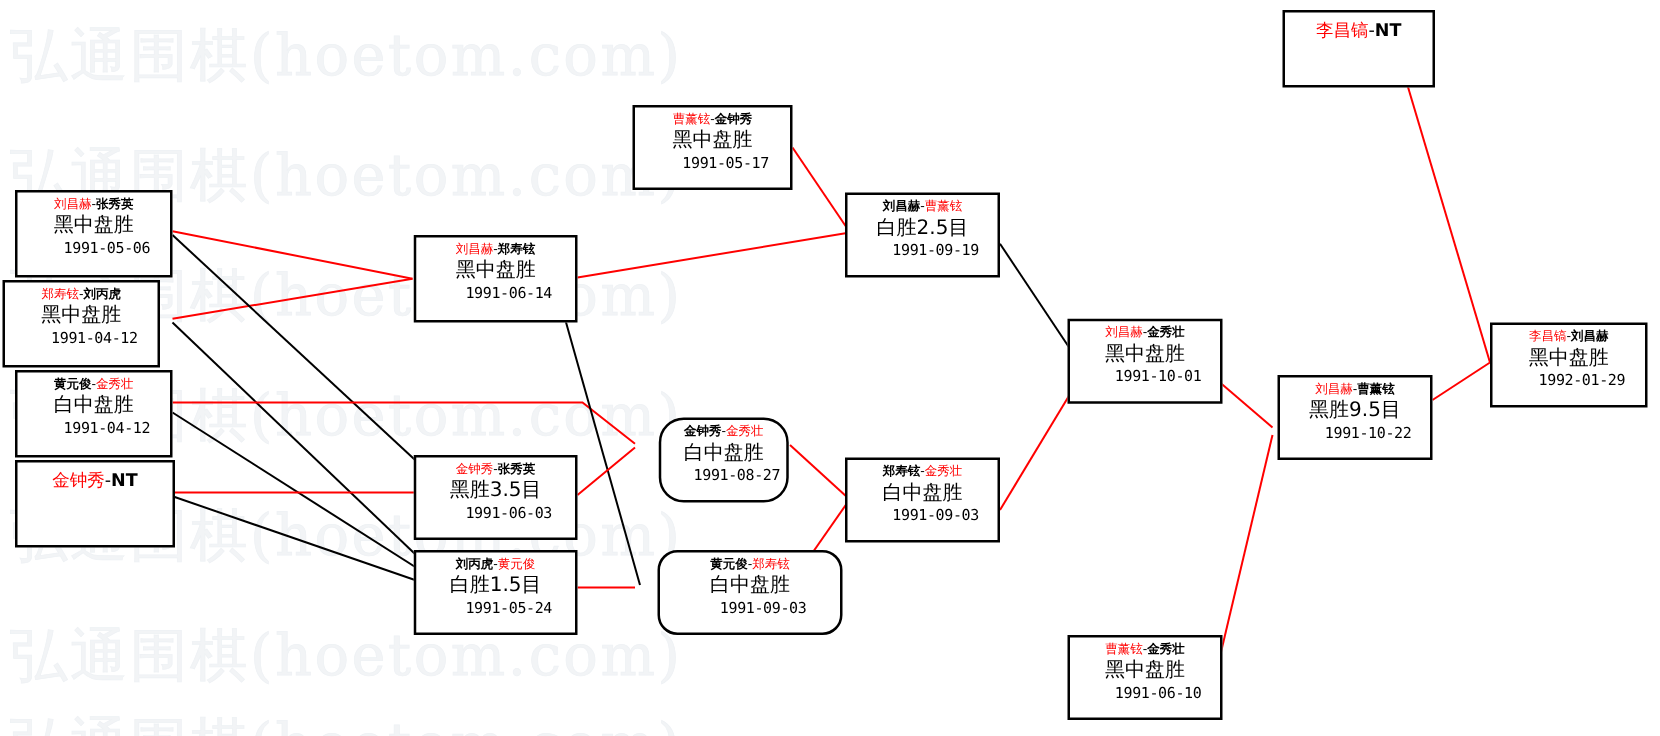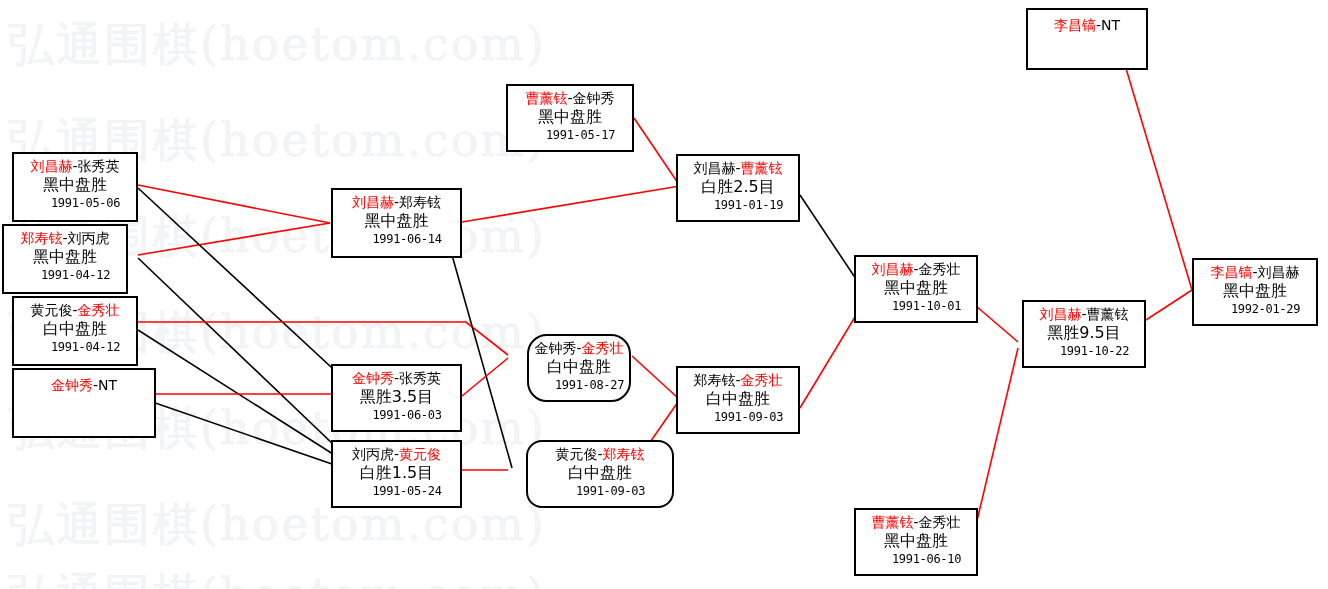--- a/index.html
+++ b/index.html
@@ -36,27 +36,27 @@
     background:#ffffff;
     border:2px solid #000000;
     z-index:2;
     text-align:center;
     font-family:"DejaVu Sans","Liberation Sans",sans-serif;
     color:#000;
     padding-top:3px;
     line-height:1.30;
   }
   .node .ln{display:block;white-space:nowrap;}
-  .node .players{font-size:14px;}
+  .node .players{font-size:10px;}
   .node .result{font-size:16px;}
   .node .date{font-size:12px;font-family:"DejaVu Sans Mono","Liberation Mono",monospace;letter-spacing:-0.3px;padding-left:21px;}
   .node.bye{display:flex;align-items:flex-start;justify-content:center;padding-top:6px;}
   .node.bye .players{font-size:14px;}
   .red{color:#ff0000;}
-  .blk{color:#000000;}
+  .blk{color:#000000;font-weight:bold;}
   .dash{color:#000000;}
 </style>
 </head>
 <body>
 
 <div id="stage">
 
   <div id="watermark">
     <div class="wmrow" style="top:14px;">弘通围棋(hoetom.com)</div>
     <div class="wmrow" style="top:110px;">弘通围棋(hoetom.com)</div>
@@ -113,21 +113,21 @@
     <span class="ln result">黑中盘胜</span>
     <span class="ln date">1991-04-12</span>
   </div>
 
   <div class="node" style="left:12px;top:296px;width:126px;height:70px;">
     <span class="ln players"><span class="blk">黄元俊</span><span class="dash">-</span><span class="red">金秀壮</span></span>
     <span class="ln result">白中盘胜</span>
     <span class="ln date">1991-04-12</span>
   </div>
 
-  <div class="node bye" style="left:12px;top:368px;width:144px;height:70px;text-align:center;">
+  <div class="node bye" style="left:12px;top:368px;width:128px;height:70px;text-align:center;">
     <span class="ln players"><span class="red">金钟秀</span><span class="dash">-</span><span class="blk">NT</span></span>
   </div>
 
   <div class="node" style="left:331px;top:188px;width:131px;height:70px;">
     <span class="ln players"><span class="red">刘昌赫</span><span class="dash">-</span><span class="blk">郑寿铉</span></span>
     <span class="ln result">黑中盘胜</span>
     <span class="ln date">1991-06-14</span>
   </div>
 
   <div class="node" style="left:331px;top:364px;width:131px;height:68px;">
@@ -156,21 +156,21 @@
 
   <div class="node" style="left:526px;top:440px;width:148px;height:68px;border-radius:16px;">
     <span class="ln players"><span class="blk">黄元俊</span><span class="dash">-</span><span class="red">郑寿铉</span></span>
     <span class="ln result">白中盘胜</span>
     <span class="ln date">1991-09-03</span>
   </div>
 
   <div class="node" style="left:676px;top:154px;width:124px;height:68px;">
     <span class="ln players"><span class="blk">刘昌赫</span><span class="dash">-</span><span class="red">曹薰铉</span></span>
     <span class="ln result">白胜2.5目</span>
-    <span class="ln date">1991-01-19</span>
+    <span class="ln date">1991-09-19</span>
   </div>
 
   <div class="node" style="left:676px;top:366px;width:124px;height:68px;">
     <span class="ln players"><span class="blk">郑寿铉</span><span class="dash">-</span><span class="red">金秀壮</span></span>
     <span class="ln result">白中盘胜</span>
     <span class="ln date">1991-09-03</span>
   </div>
 
   <div class="node" style="left:854px;top:255px;width:124px;height:68px;">
     <span class="ln players"><span class="red">刘昌赫</span><span class="dash">-</span><span class="blk">金秀壮</span></span>

